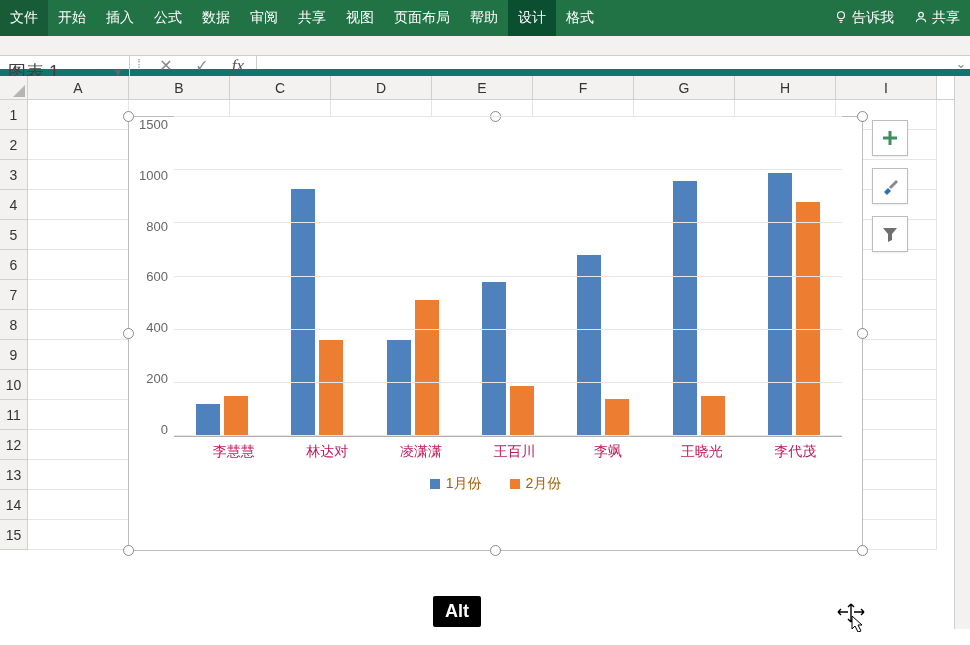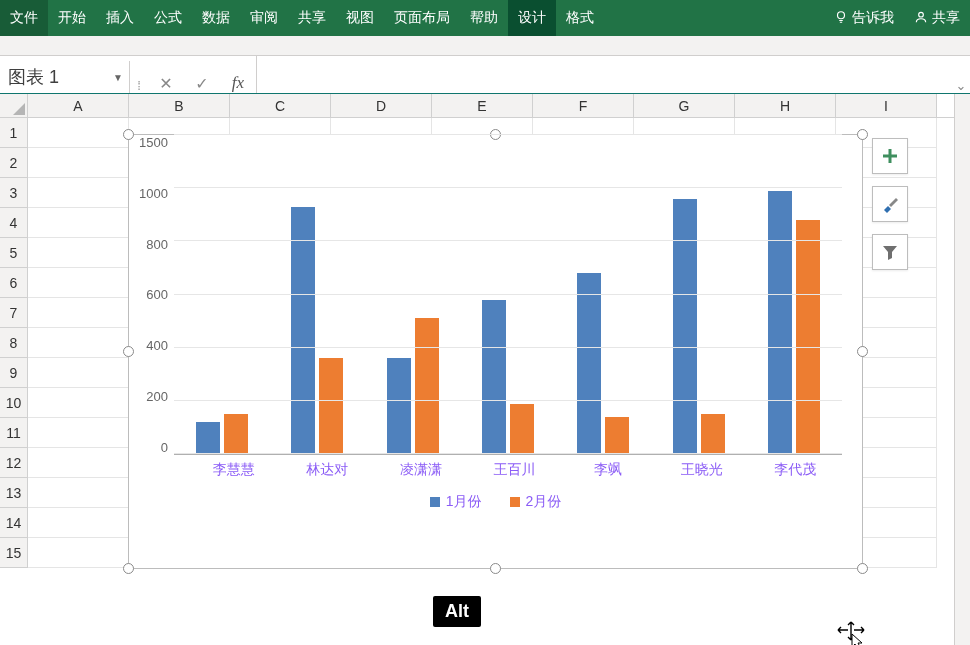--- a/index.html
+++ b/index.html
@@ -11,21 +11,21 @@
   .ribbon-tab.file { background: #185c37; }
   .ribbon-tab.design { background: #0a4f30; }
   .ribbon-spacer { flex: 1; }
   .ribbon-right .ribbon-tab { display: inline-flex; justify-content: center; }
   .ribbon-right { display: flex; align-items: stretch; }
   .bulb, .person { margin-right: 4px; }
 
   .toolbar-strip { height: 20px; background: #f3f2f1; border-bottom: 1px solid #d0cecd; }
 
   
-  .fbar { display: flex; align-items: flex-end; height: 38px; border-bottom: 1px solid #0f766e; background: #fff; }
+  .fbar { display: flex; align-items: flex-start; height: 20px; border-bottom: 7px solid #0f766e; background: #fff; }
   .namebox { width: 130px; padding: 4px 8px; font-size: 18px; color: #3f3f3f; position: relative; border-right: 1px solid #d0cecd; }
   .namebox .dd { position: absolute; right: 6px; top: 50%; transform: translateY(-50%); color: #666; font-size: 10px; }
   .divider-dots { width: 18px; text-align: center; color: #999; }
   .fbar-btn { width: 36px; display: flex; align-items: center; justify-content: center; color: #888; font-size: 16px; }
   .fbar-fx { font-style: italic; font-family: Georgia, serif; font-size: 17px; color: #555; }
   .formula-input { flex: 1; height: 100%; border: none; border-left: 1px solid #d0cecd; padding-left: 6px; }
   .fbar-end { width: 18px; color: #888; text-align:center; }
 
   
   .sheet { position: relative; height: 553px; }
@@ -51,22 +51,22 @@
   .plot-wrap { display: flex; padding: 0 20px 0 10px; height: 320px; }
   .yaxis { display: flex; flex-direction: column; justify-content: space-between; align-items: flex-end; padding-right: 6px; font-size: 13px; color: #666; height: 100%; }
   .plot { flex: 1; position: relative; border-bottom: 1px solid #b0b0b0; }
   .gridline { position: absolute; left: 0; right: 0; border-top: 1px solid #e6e6e6; }
   .bars { position: absolute; left: 0; right: 0; bottom: 0; top: 0; display: flex; }
   .group { flex: 1; display: flex; align-items: flex-end; justify-content: center; gap: 4px; }
   .bar { width: 24px; }
   .bar.s1 { background: #4f81bd; }
   .bar.s2 { background: #ed7d31; }
   .xaxis { display: flex; padding: 6px 20px 0 58px; }
-  .xlabel { flex: 1; text-align: center; font-size: 14px; color: #8b5cf6; font-family: Liberation Serif, serif; }
-  .legend { display: flex; justify-content: center; gap: 28px; padding: 14px 0; font-size: 14px; color: #8b5cf6; align-items:center; }
+  .xlabel { flex: 1; text-align: center; font-size: 14px; color: #be185d; font-family: Liberation Serif, serif; }
+  .legend { display: flex; justify-content: center; gap: 28px; padding: 14px 0; font-size: 14px; color: #a16207; align-items:center; }
   .legend-item { display: flex; align-items: center; gap: 6px; }
   .swatch { width: 10px; height: 10px; }
   .swatch.s1 { background: #4f81bd; } .swatch.s2 { background: #ed7d31; }
 
   
   .side-tools { position: absolute; left: 872px; top: 44px; display: flex; flex-direction: column; gap: 12px; }
   .side-btn { width: 36px; height: 36px; background: #fff; border: 1px solid #bdbdbd; display: flex; align-items: center; justify-content: center; box-shadow: 0 1px 2px rgba(0,0,0,.08); }
 
   
   .alt-key { position: absolute; left: 433px; top: 596px; background: #000; color: #fff; font-weight: bold; font-size: 18px; padding: 5px 12px; border-radius: 2px; }

